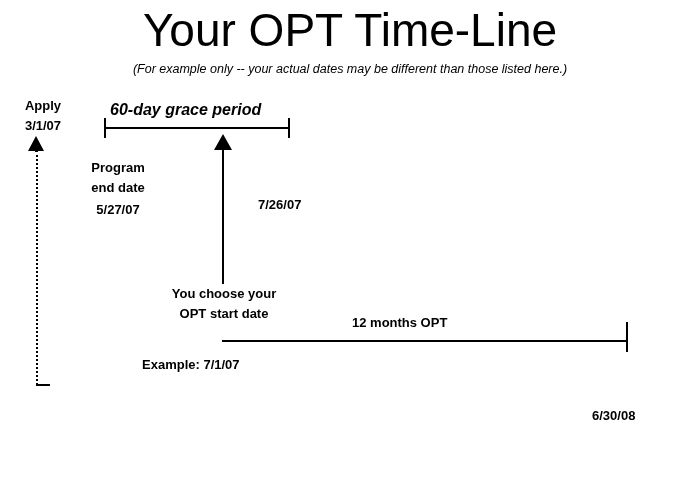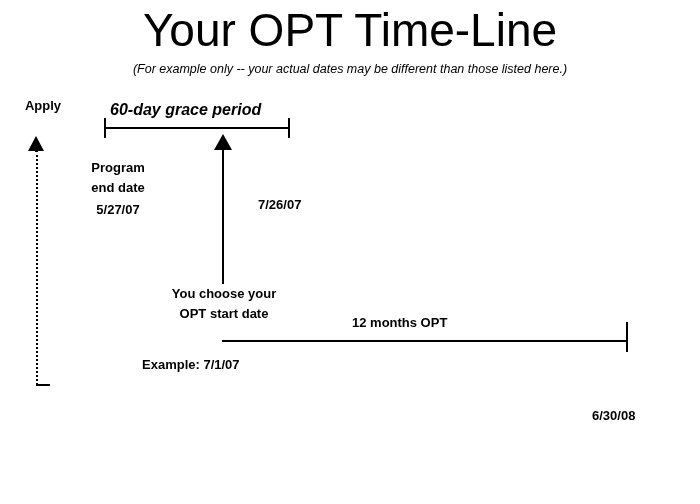--- a/index.html
+++ b/index.html
@@ -69,20 +69,21 @@
 </style>
 </head>
 <body>
 
 <div id="canvas">
 
   <div id="subtitle" class="abs">(For example only -- your actual dates may be different than those listed here.)</div>
   <div id="title" class="abs">Your OPT Time-Line</div>
 
   <div class="abs lbl center" style="left:8px; top:96px; width:70px;">Apply</div>
+  <div class="abs lbl center" style="left:4px; top:116px; width:78px;">3/1/07</div>
 
   <div class="abs lbl-italic" style="left:110px; top:100px;">60-day grace period</div>
 
   <div class="abs hline" style="left:104px; top:127px; width:186px;"></div>
   <div class="abs vline" style="left:104px; top:118px; height:20px;"></div>
   <div class="abs vline" style="left:288px; top:118px; height:20px;"></div>
 
   <div class="abs lbl" style="left:258px; top:148px;margin-top:47px;">7/26/07</div>
 
   <div class="abs lbl center" style="left:64px; top:158px; width:108px;">Program

